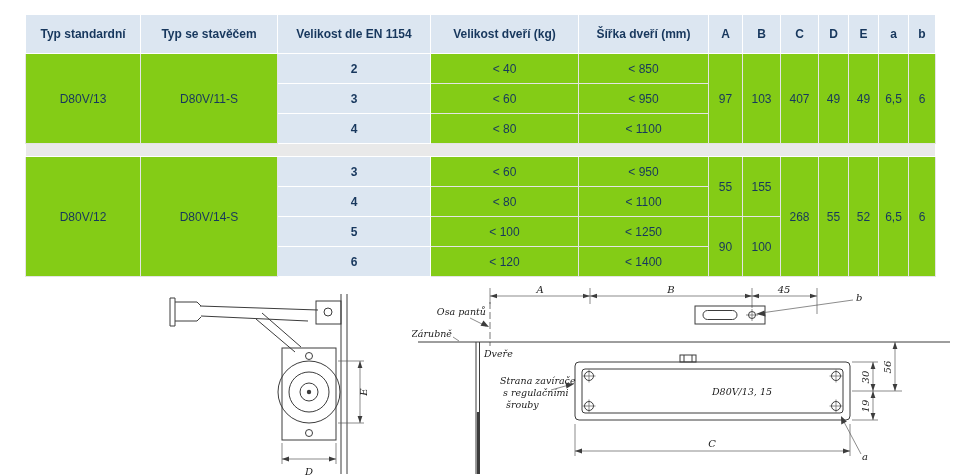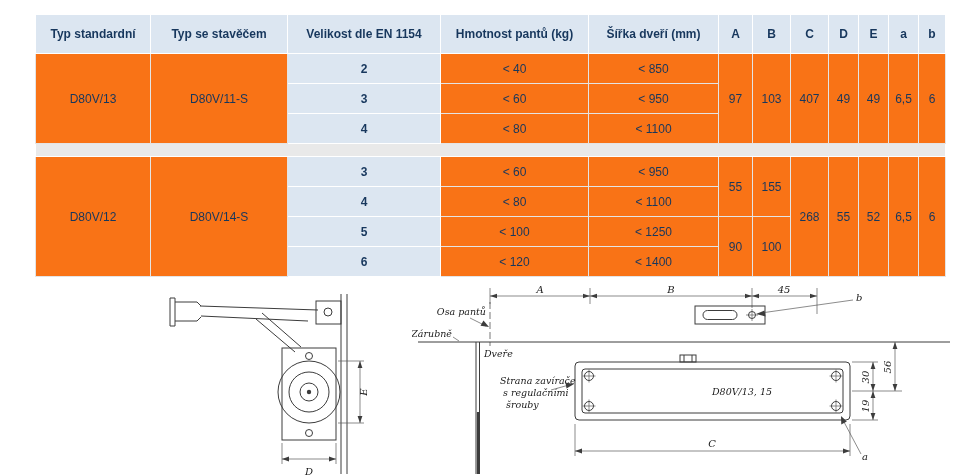--- a/index.html
+++ b/index.html
@@ -1,22 +1,22 @@
 <!DOCTYPE html>
 <html><head>
 <meta charset="utf-8">
 <style>
   html,body{margin:0;padding:0;background:#ffffff;}
   .page{position:relative;width:961px;height:475px;background:#ffffff;overflow:hidden;
         font-family:"Liberation Sans",sans-serif;}
-  table.spec{position:absolute;left:35px;top:14px;width:910px;border-collapse:collapse;
+  table.spec{position:absolute;left:25px;top:14px;width:910px;border-collapse:collapse;
         table-layout:fixed;font-size:12px;color:#17375d;}
   .spec th{background:#dce6f1;border:1px solid #ffffff;height:38px;font-weight:bold;
         text-align:center;vertical-align:middle;padding:0 2px;}
-  .spec td{background:#f97316;border:1px solid #e4e4e4;height:29px;text-align:center;
+  .spec td{background:#84cc16;border:1px solid #e4e4e4;height:29px;text-align:center;
         vertical-align:middle;padding:0 2px;}
   .spec td.vel{background:#dce6f1;border:1px solid #ffffff;font-weight:bold;}
   .spec tr.spacer td{background:#e9e9e9;border:1px solid #ffffff;height:12px;padding:0;}
   .drawing{position:absolute;}
   .dwg-line{stroke:#3c3c3c;stroke-width:1;fill:none;}
   .dwg-thick{stroke:#3c3c3c;stroke-width:2.2;fill:none;}
   .dwg-thin{stroke:#5a5a5a;stroke-width:0.7;fill:none;}
   .dwg-dash{stroke:#3c3c3c;stroke-width:0.7;fill:none;stroke-dasharray:7 3;}
   .dwg-fill{fill:#3c3c3c;stroke:none;}
   .dwg-label{font-family:"DejaVu Serif",serif;font-style:italic;font-size:9.5px;fill:#1a1a1a;}
@@ -40,21 +40,21 @@
         <col style="width:30px">
       <col style="width:30px">
         <col style="width:30px">
         <col style="width:27px">
     </colgroup>
     <thead>
       <tr>
         <th>Typ standardní</th>
         <th>Typ se stavěčem</th>
         <th>Velikost dle EN 1154</th>
-        <th>Hmotnost pantů (kg)</th>
+        <th>Velikost dveří (kg)</th>
         <th>Šířka dveří (mm)</th>
         <th>A</th>
         <th>B</th>
         <th>C</th>
         <th>D</th>
         <th>E</th>
         <th>a</th>
         <th>b</th>
       </tr>
     </thead>

